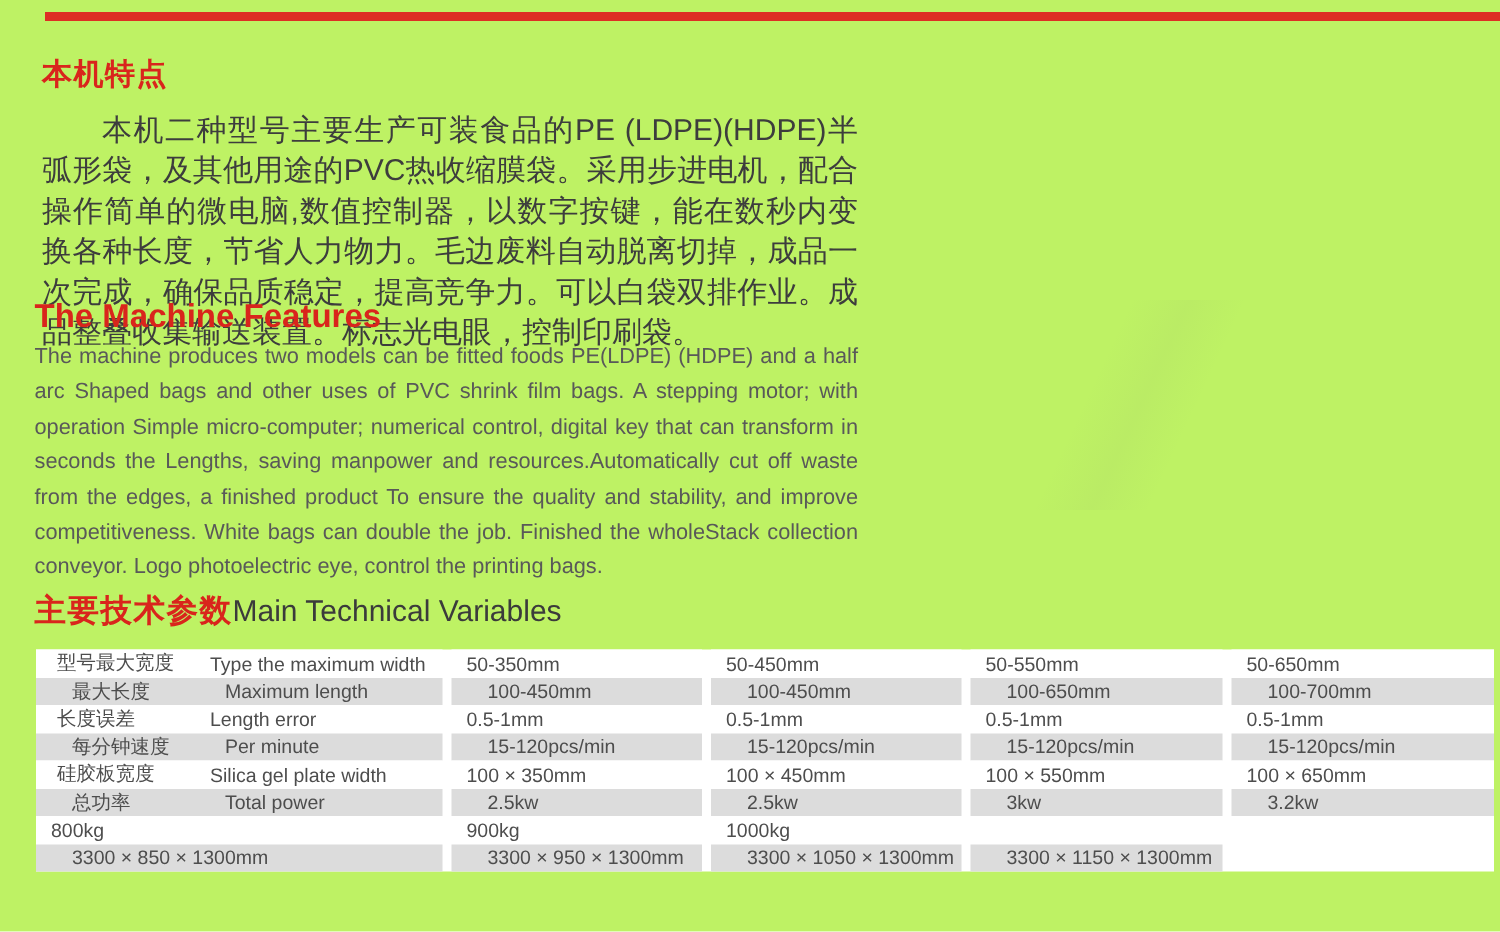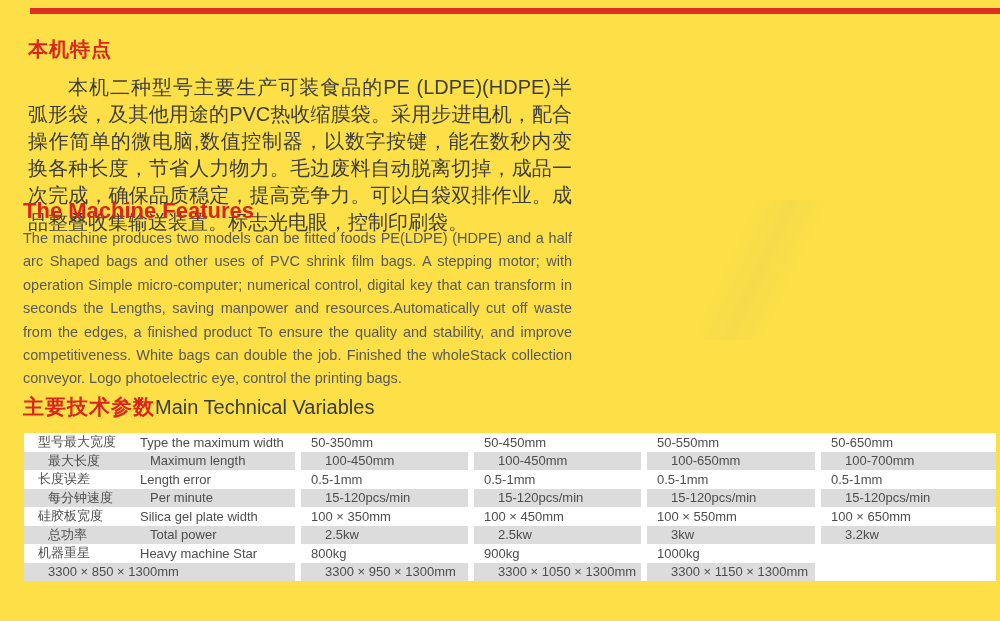--- a/index.html
+++ b/index.html
@@ -1,18 +1,18 @@
 <!DOCTYPE html>
 <html><head>
 <meta charset="utf-8">
 <style>
   * { margin:0; padding:0; box-sizing:border-box; }
   html,body { background:#ffffff; }
   body { font-family:"Liberation Sans", sans-serif; }
-  #page { position:relative; width:1000px; height:621px; background:#fde047; overflow:hidden; }
+  #page { position:relative; width:1000px; height:621px; background:#bef264; overflow:hidden; }
 
   .topbar { position:absolute; left:30px; top:8px; width:970px; height:6px; background:#dd2f24; }
 
   .h-cn { position:absolute; left:28px; top:36px; font-size:20px; font-weight:bold; color:#d9251c; letter-spacing:1px; }
   .para-cn { position:absolute; left:28px; top:74px; width:544px; font-size:20px; line-height:27px;
              color:#3d3d3d; text-align:justify; text-indent:2em; }
 
   .h-en { position:absolute; left:23px; top:198px; font-size:22px; font-weight:bold; color:#d9251c; }
   .para-en { position:absolute; left:23px; top:227px; width:549px; font-size:14.5px; line-height:23.4px;
              color:#595959; text-align:justify; }
@@ -118,24 +118,20 @@
         <span>总功率</span>
         <span>Total power</span>
       </div>
       <div class="cell">2.5kw</div>
       <div class="cell">2.5kw</div>
       <div class="cell">3kw</div>
       <div class="cell">3.2kw</div>
     </div>
 
     <div class="t-row body white">
-      <div class="cell g0">
-        <span>机器重星</span>
-        <span>Heavy machine Star</span>
-      </div>
       <div class="cell">800kg</div>
       <div class="cell">900kg</div>
       <div class="cell">1000kg</div>
     </div>
 
     <div class="t-row body gray">
       <div class="cell">3300 × 850 × 1300mm</div>
       <div class="cell">3300 × 950 × 1300mm</div>
       <div class="cell">3300 × 1050 × 1300mm</div>
       <div class="cell">3300 × 1150 × 1300mm</div>

